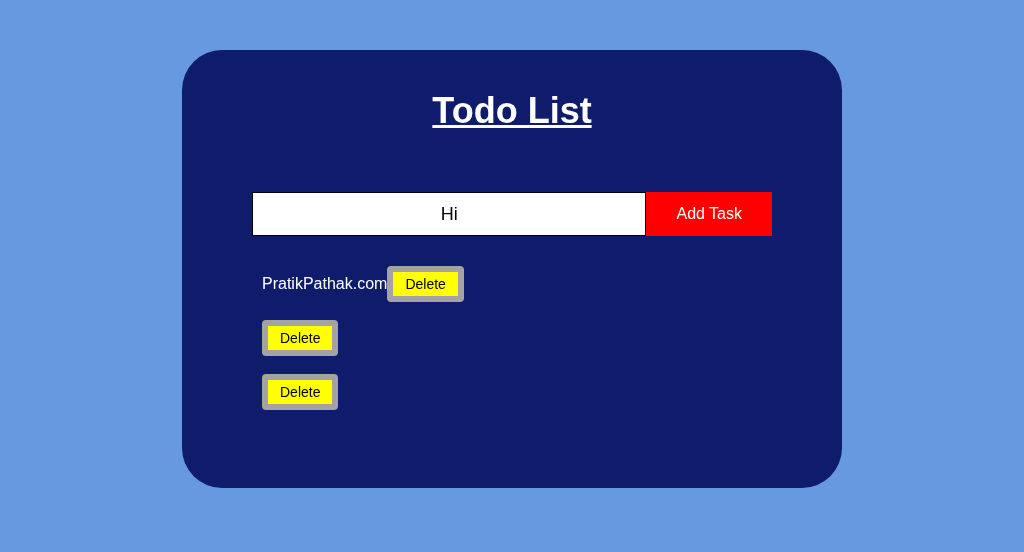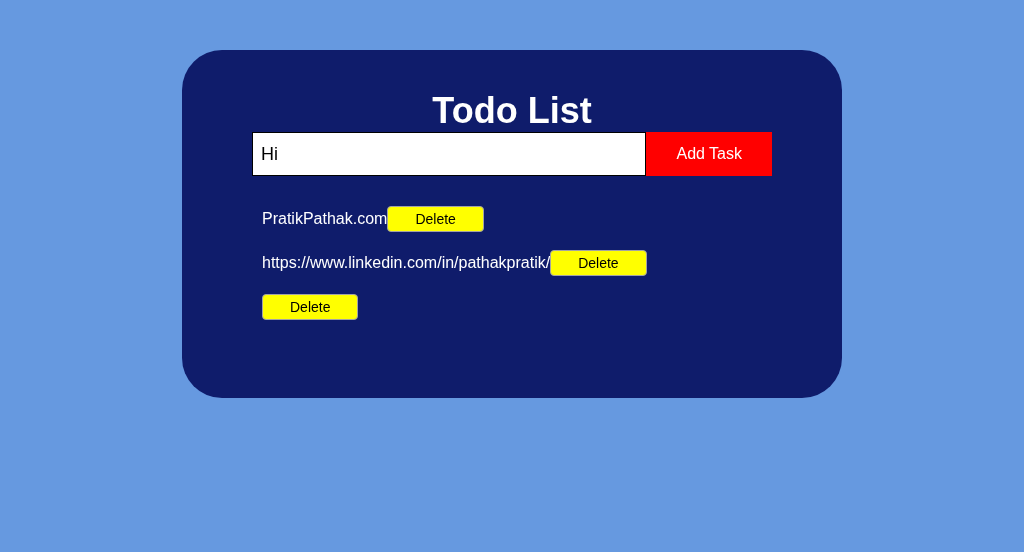--- a/index.html
+++ b/index.html
@@ -21,34 +21,37 @@
       background-color: #0f1c6b;
       border-radius: 40px;
       width: 660px;
       padding: 40px 50px 60px 50px;
       color: white;
     }
     .title {
       text-align: center;
       font-size: 36px;
       font-weight: bold;
+      margin-bottom: 60px;
+      text-decoration: underline;
     }
     .input-row {
       display: flex;
       margin: 0 20px 30px 20px;
     }
     .task-input {
       flex: 1;
       padding: 10px 8px;
       font-size: 18px;
       border: 1px solid #000;
       background: white;
       color: black;
       font-family: Arial, sans-serif;
       height: 44px;
+      text-align: center;
     }
     .add-btn {
       background-color: #ff0000;
       color: white;
       border: none;
       padding: 9px 30px;
       font-size: 16px;
       cursor: pointer;
       height: 44px;
       text-align: left;
@@ -63,23 +66,23 @@
       align-items: center;
       margin-bottom: 18px;
     }
     .task-text {
       font-size: 16px;
       color: white;
     }
     .delete-btn {
       background-color: #ffff00;
       color: black;
-      border: 1px solid #a3a3a3;
+      border: 6px solid #a3a3a3;
       border-radius: 4px;
-      padding: 4px 27px;
+      padding: 4px 12px;
       font-size: 14px;
       cursor: pointer;
     }
   </style>
 </head>
 <body>
 
 <div class="card">
   <h1 class="title">Todo List</h1>
 
@@ -87,20 +90,19 @@
     <input type="text" class="task-input" value="Hi" style="">
     <button class="add-btn">Add Task</button>
   </div>
 
   <ul class="task-list">
     <li class="task-item">
       <span class="task-text">PratikPathak.com</span>
       <button class="delete-btn">Delete</button>
     </li>
     <li class="task-item">
-      <span class="task-text">https://www.linkedin.com/in/pathakpratik/</span>
       <button class="delete-btn">Delete</button>
     </li>
     <li class="task-item">
       <button class="delete-btn">Delete</button>
     </li>
   </ul>
 </div>
 
 </body></html>

